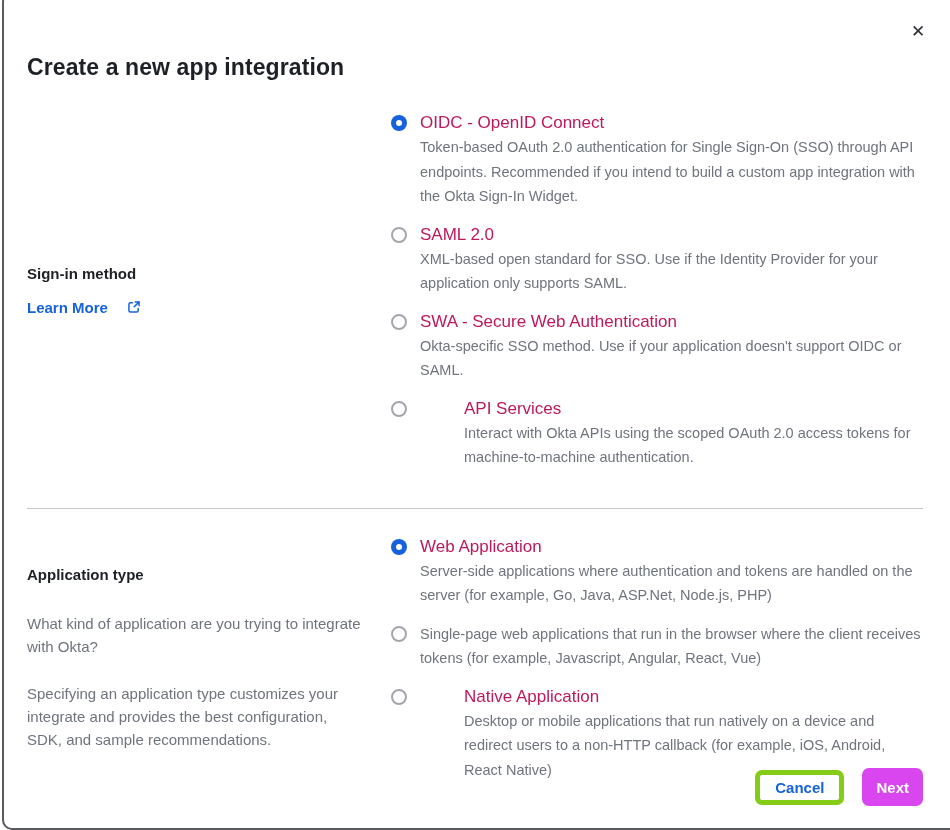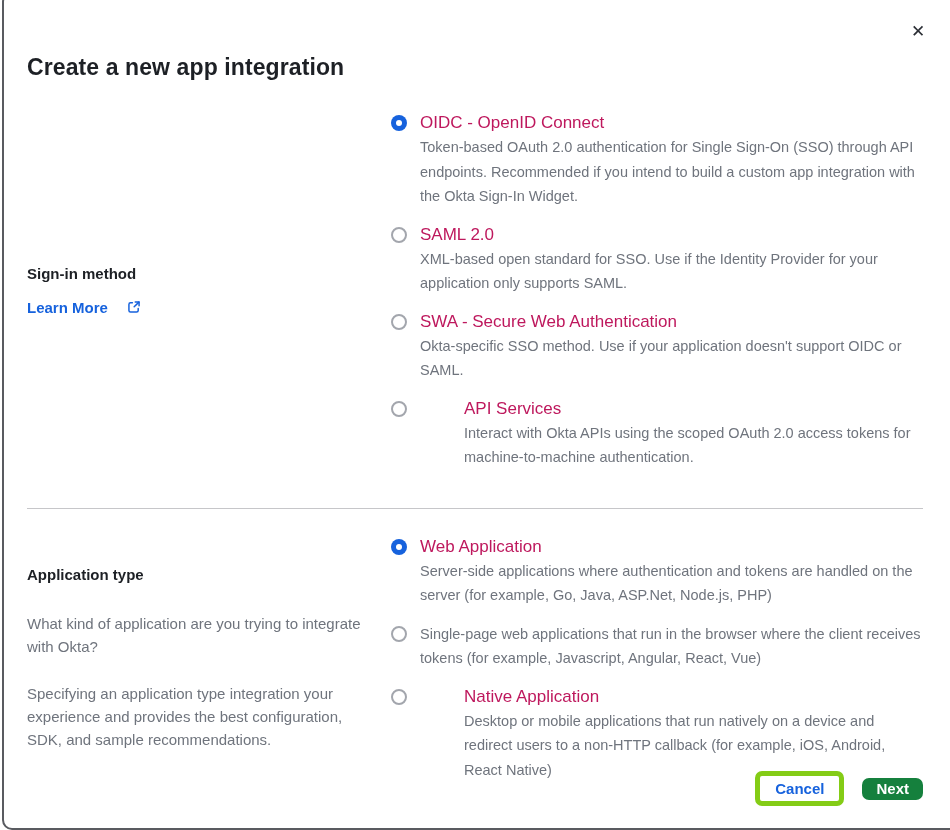--- a/index.html
+++ b/index.html
@@ -147,24 +147,24 @@
     line-height: 1;
   }
   .btn-cancel {
     background: #ffffff;
     color: #1662dd;
     border: 5px solid #84cc16;
     height: 35px;
     padding: 0 15px;
   }
   .btn-next {
-    background: #15803d;
+    background: #d946ef;
     color: #ffffff;
     border: none;
-    height: 22px;
+    height: 38px;
     padding: 0 14px;
   }
 </style>
 </head>
 <body>
 
 <div class="dialog-frame"></div>
 
 <button class="close-btn">✕</button>
 
@@ -217,21 +217,21 @@
       </div>
     </div>
   </div>
 
   <hr class="divider">
 
   <div class="section-row second">
     <div class="col-left">
       <div class="section-label">Application type</div>
       <p class="helper p1">What kind of application are you trying to integrate with Okta?</p>
-      <p class="helper p2">Specifying an application type integration your experience and provides the best configuration, SDK, and sample recommendations.</p>
+      <p class="helper p2">Specifying an application type customizes your integrate and provides the best configuration, SDK, and sample recommendations.</p>
     </div>
     <div class="col-right">
       <div class="option">
         <span class="radio selected"></span>
         <div class="option-text">
           <div class="option-label">Web Application</div>
           <div class="option-desc">Server-side applications where authentication and tokens are handled on the server (for example, Go, Java, ASP.Net, Node.js, PHP)</div>
         </div>
       </div>
       <div class="option">

